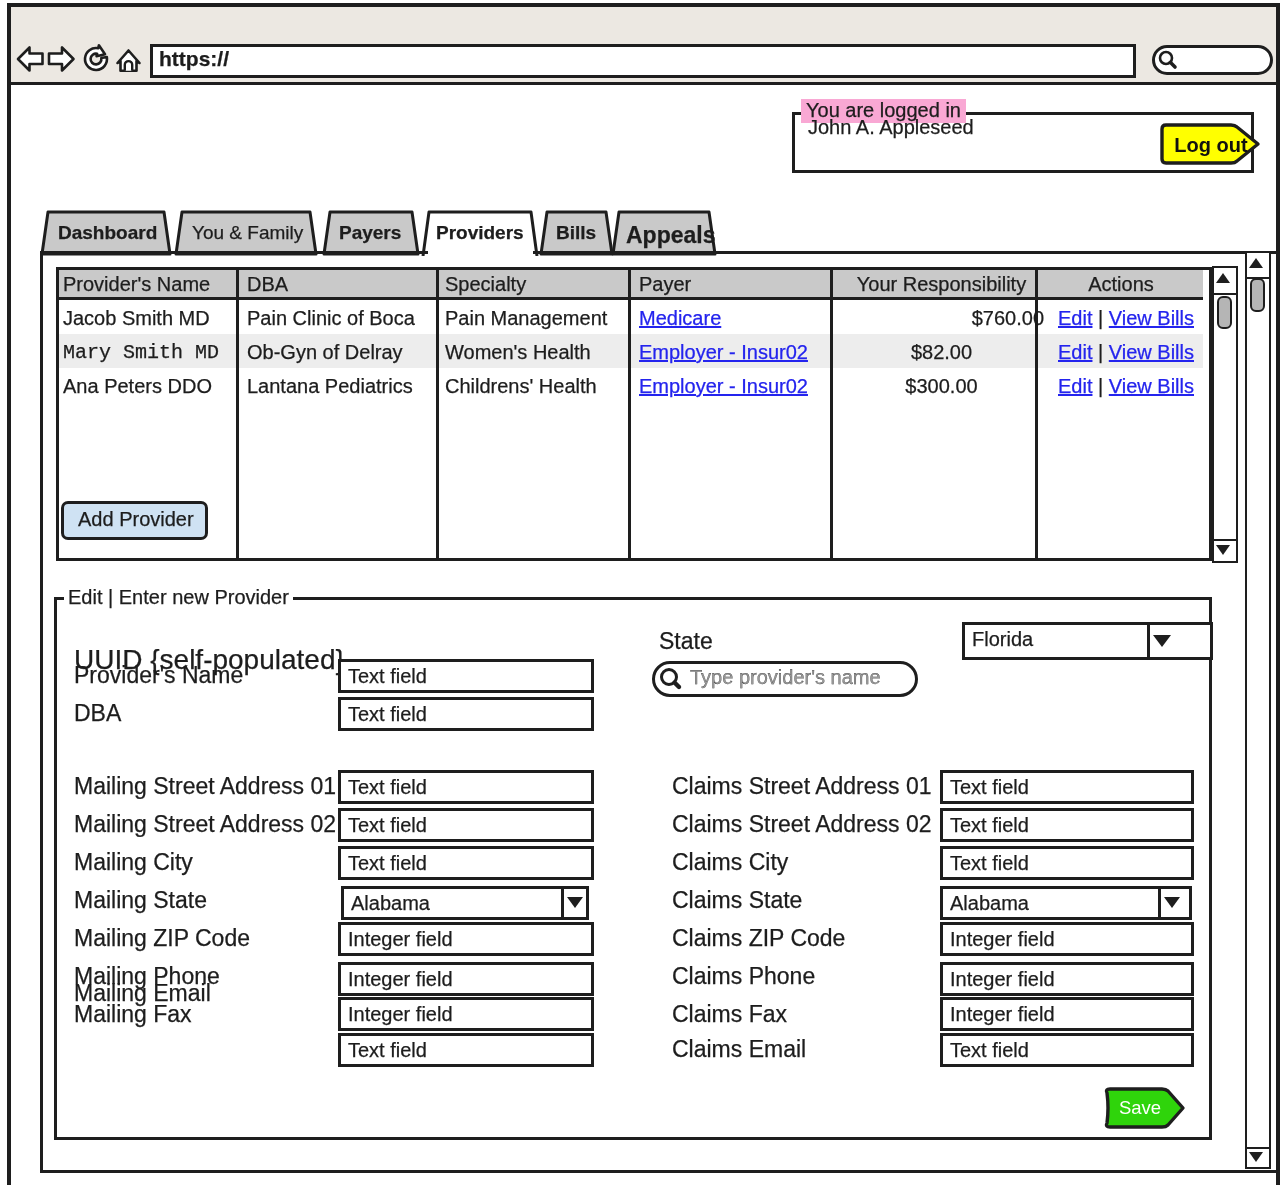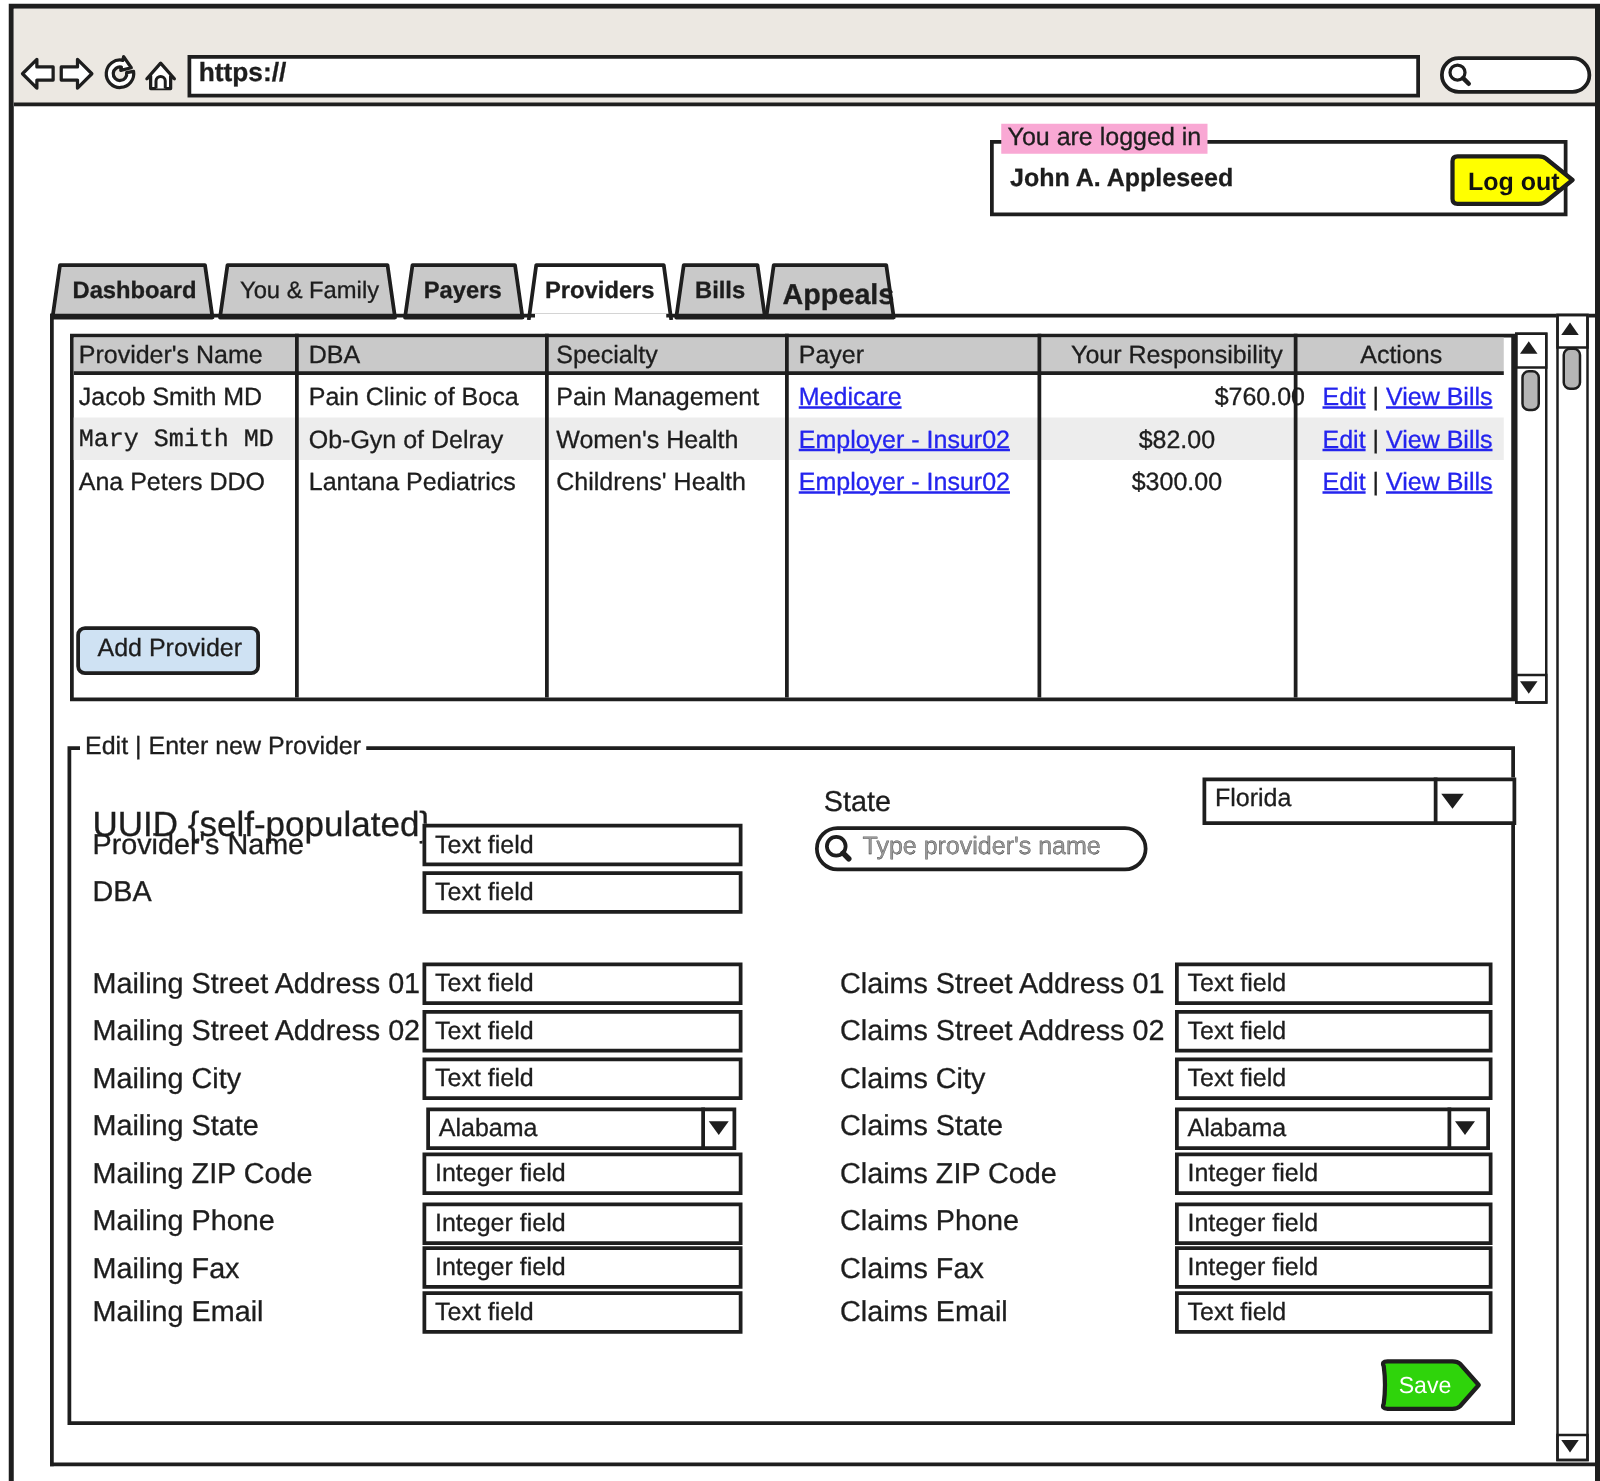--- a/index.html
+++ b/index.html
@@ -35,21 +35,21 @@
   <div class="lbl" style="left:159px;top:47px;font-weight:700;font-size:21px;">https://</div>
 
   <div class="abs" style="left:1152px;top:45px;width:115px;height:24px;border:3px solid #1e1e1e;border-radius:15px;background:#fff;"></div>
   <svg class="abs" style="left:1157px;top:49px;" width="22" height="22" viewBox="0 0 22 22">
     <circle cx="9" cy="9" r="6" fill="none" stroke="#1e1e1e" stroke-width="2.6"></circle>
     <line x1="13.5" y1="13.5" x2="18" y2="18" stroke="#1e1e1e" stroke-width="3.6" stroke-linecap="round"></line>
   </svg>
 
   <div class="abs" style="left:792px;top:112px;width:456px;height:55px;border:3px solid #1e1e1e;"></div>
   <div class="lbl" style="left:801px;top:99px;background:#f9a8d4;padding:0 5px;">You are logged in</div>
-  <div class="lbl" style="left:808px;top:132px;font-weight:bold;">John A. Appleseed</div>
+  <div class="lbl" style="left:808px;top:116px;">John A. Appleseed</div>
 
   <svg class="abs" style="left:1155px;top:121px;" width="110" height="46" viewBox="0 0 110 46">
     <path d="M7 8 Q7 4 11 4 L76 4 Q80 4 82 6 L103 23 L82 40 Q80 42 76 42 L11 42 Q7 42 7 38 Z" fill="#ffff00" stroke="#1e1e1e" stroke-width="3.4" stroke-linejoin="round"></path>
     <text x="56" y="31" text-anchor="middle" font-family="Liberation Sans,sans-serif" font-size="20" font-weight="700" fill="#111">Log out</text>
   </svg>
 
   <svg class="abs" style="left:38px;top:210px;" width="690" height="46" viewBox="0 0 690 46">
     <g stroke="#1e1e1e" stroke-width="3" stroke-linejoin="round">
       <path d="M4 44 L10 2 L126 2 L132 44 Z" fill="#c9c9c9"></path>
       <path d="M138 44 L144 2 L272 2 L278 44 Z" fill="#c9c9c9"></path>
@@ -189,21 +189,21 @@
       <span>Integer field</span>
     </div>
   <div class="flb" style="left:74px;top:963px;">Mailing Phone</div>
   <div class="inp" style="left:338px;top:962px;width:250px;height:28px;">
       <span>Integer field</span>
     </div>
   <div class="flb" style="left:74px;top:1001px;">Mailing Fax</div>
   <div class="inp" style="left:338px;top:997px;width:250px;height:28px;">
       <span>Integer field</span>
     </div>
-  <div class="flb" style="left:74px;top:1036px;text-align:right;">Mailing Email</div>
+  <div class="flb" style="left:74px;top:980px;text-align:right;">Mailing Email</div>
   <div class="inp" style="left:338px;top:1033px;width:250px;height:28px;">
       <span>Text field</span>
     </div>
 
   <div class="flb" style="left:672px;top:773px;width:266px;overflow:hidden;">Claims Street Address 01</div>
   <div class="inp" style="left:940px;top:770px;width:248px;height:28px;">
       <span>Text field</span>
     </div>
   <div class="flb" style="left:672px;top:811px;width:266px;overflow:hidden;">Claims Street Address 02</div>
   <div class="inp" style="left:940px;top:808px;width:248px;height:28px;">

